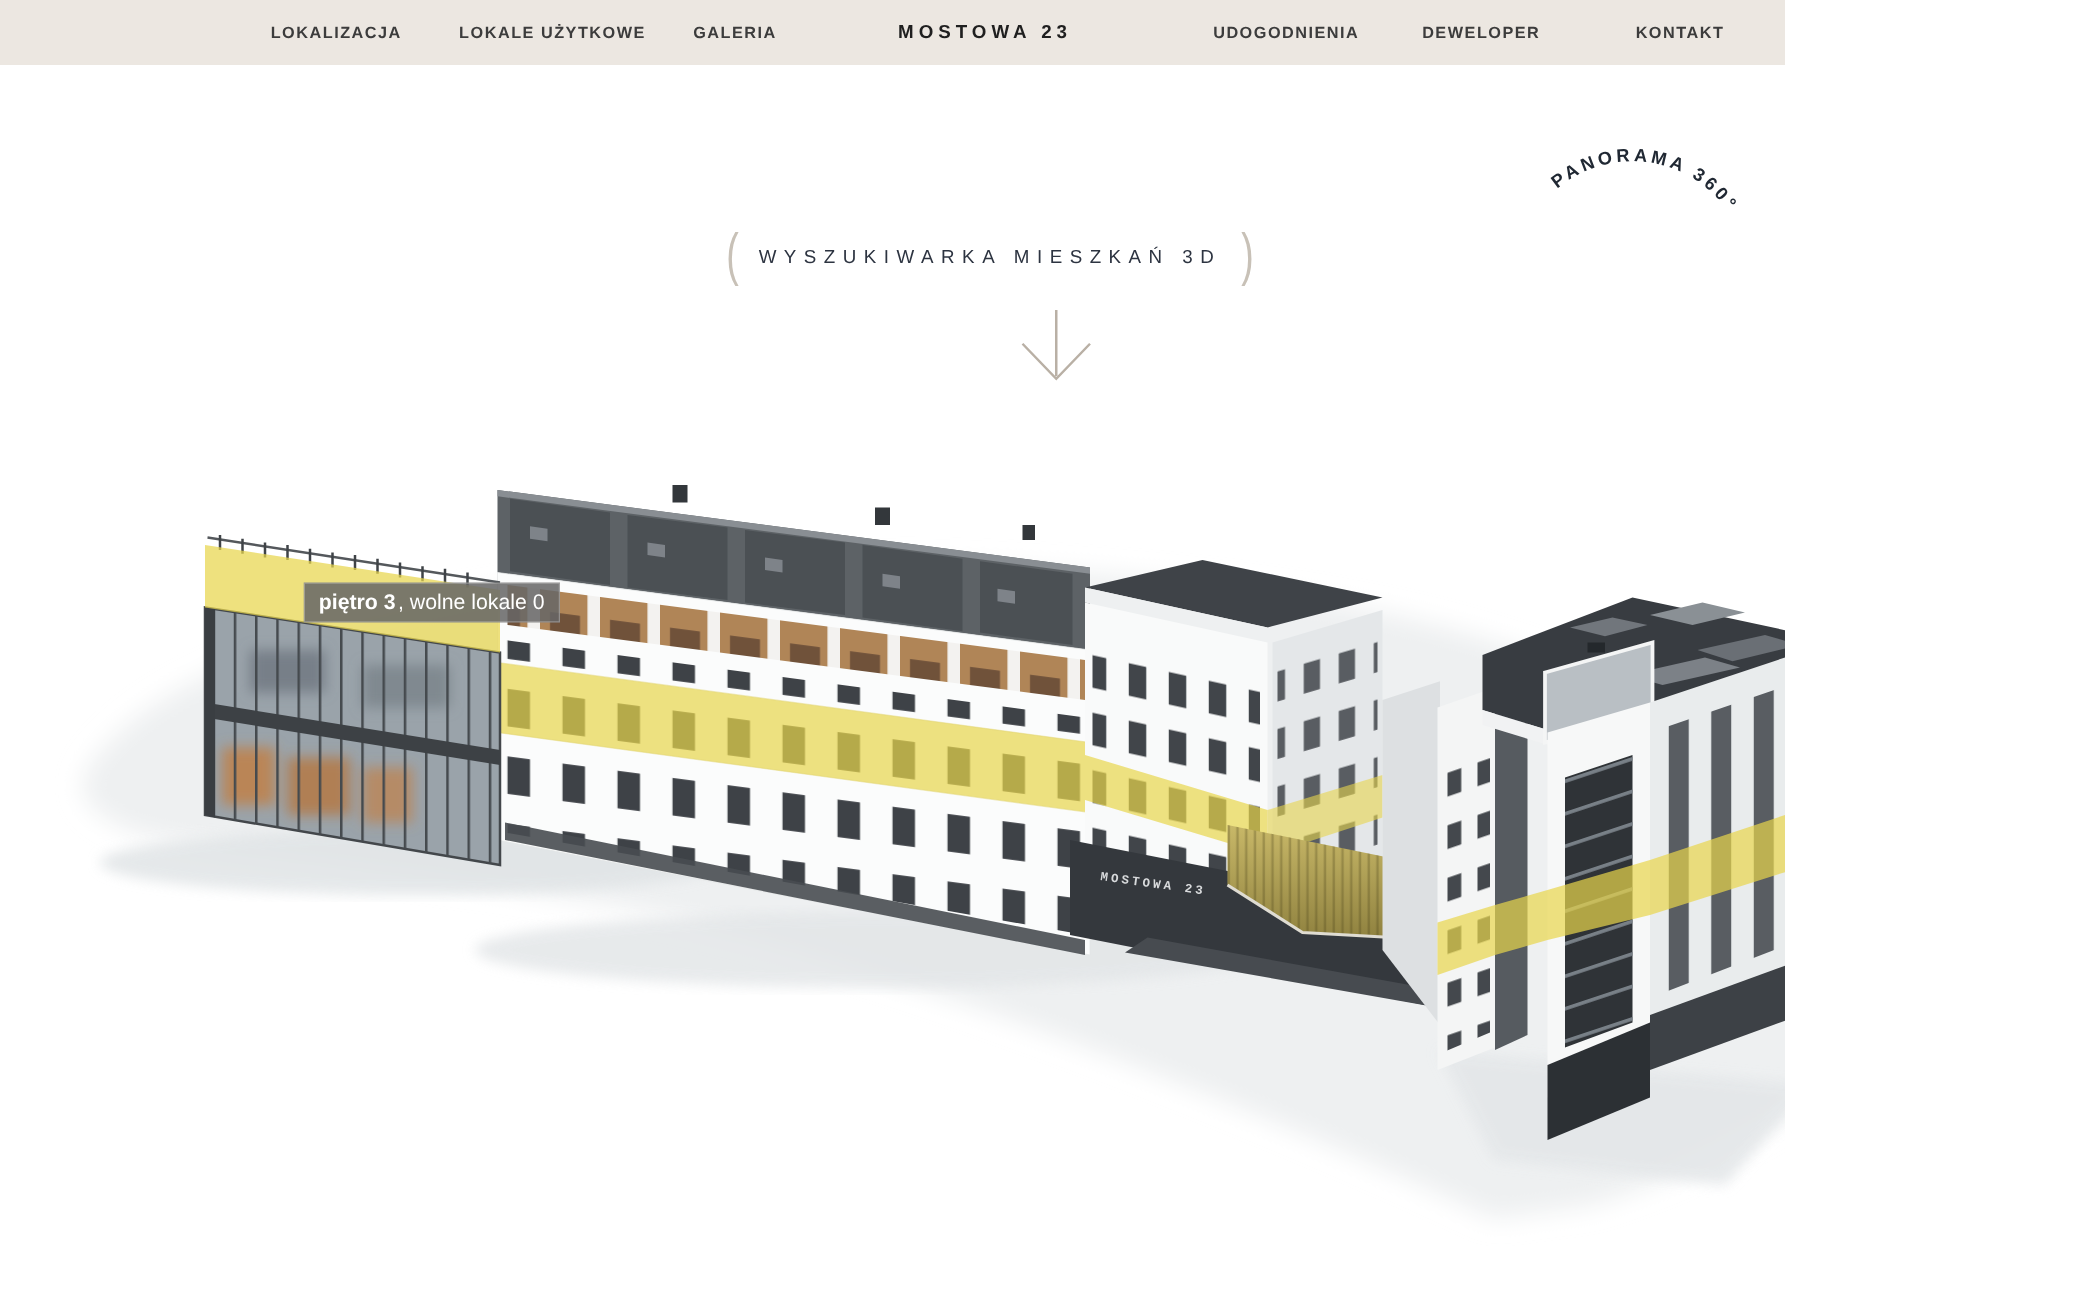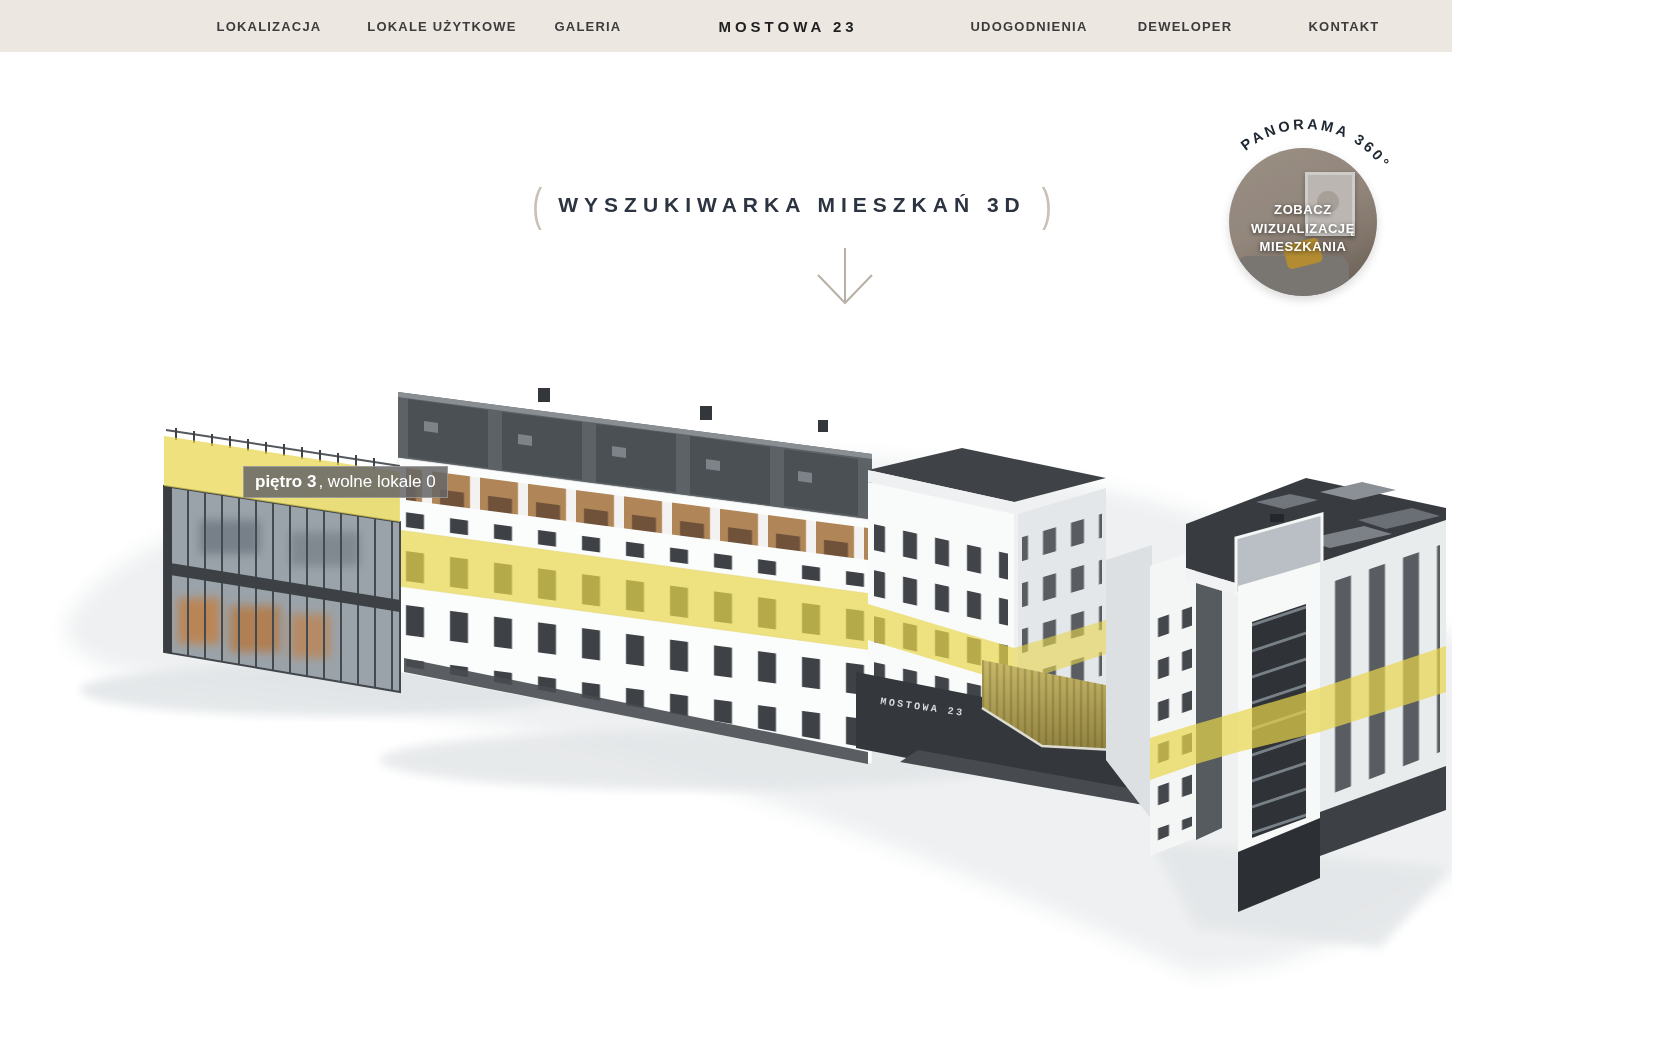--- a/index.html
+++ b/index.html
@@ -1,29 +1,29 @@
 <!DOCTYPE html>
 <html><head>
 <meta charset="utf-8">
 <style>
   html,body{margin:0;padding:0;background:#ffffff;font-family:"Liberation Sans",sans-serif;}
-  .stage{position:relative;width:1428px;height:1050px;overflow:hidden;background:#ffffff;padding-left:24px;}
+  .stage{position:relative;width:1428px;height:1050px;overflow:hidden;background:#ffffff;}
 
   
   .header{position:absolute;left:0;top:0;width:1680px;height:52px;background:#ece7e1;}
   .nav-item{position:absolute;top:50%;transform:translate(-50%,-50%);font-size:13px;font-weight:700;
     letter-spacing:1.2px;color:#3c3c3c;cursor:pointer;white-space:nowrap;}
   .brand{position:absolute;top:50%;transform:translate(-50%,-50%);font-size:15px;font-weight:800;
     letter-spacing:4px;color:#1f1f1f;cursor:pointer;white-space:nowrap;}
 
   
   .hero-heading{position:absolute;left:607px;top:190px;width:370px;display:flex;align-items:center;
     justify-content:center;gap:16px;}
   .paren{font-size:30px;font-weight:300;color:#c8c1b7;transform:scaleY(1.55);line-height:1;}
-  .heading-text{font-size:21px;font-weight:700;letter-spacing:6px;color:#2d3441;white-space:nowrap;}
+  .heading-text{font-size:15px;font-weight:400;letter-spacing:6px;color:#2d3441;white-space:nowrap;}
   .down-arrow{position:absolute;left:817px;top:248px;}
 
   
   .badge-arc{position:absolute;left:1203px;top:112px;width:206px;height:125px;pointer-events:none;}
   .badge{position:absolute;left:1229px;top:148px;width:148px;height:148px;border-radius:50%;overflow:hidden;
     cursor:pointer;background:linear-gradient(155deg,#b5a99b 0%,#ac9f92 45%,#97897c 70%,#6e655c 100%);
     box-shadow:0 4px 10px rgba(0,0,0,.15);}
   .badge .frame{position:absolute;left:76px;top:24px;width:44px;height:58px;background:#ddd8d2;
     border:3px solid #f5f3f0;box-shadow:0 2px 5px rgba(0,0,0,.3);}
   .badge .frame::after{content:"";position:absolute;left:9px;top:16px;width:22px;height:22px;border-radius:50%;
@@ -81,31 +81,20 @@
     <defs>
         <path id="arcpath" d="M 10,110 A 93 93 0 0 1 196,110" fill="none"></path>
       </defs>
     <g transform="rotate(8 103 110)">
       <text font-size="14.5" font-weight="700" letter-spacing="3" fill="#202833" font-family="Liberation Sans, sans-serif">
         <textPath href="#arcpath" startOffset="50%" text-anchor="middle">PANORAMA 360°</textPath>
       </text>
     </g>
   </svg>
 
-  <div class="badge">
-    <div class="frame"></div>
-    <div class="sofa"></div>
-    <div class="pillow"></div>
-    <div class="shade"></div>
-    <div class="cta">
-      <span>ZOBACZ</span>
-      <span>WIZUALIZACJĘ</span>
-      <span>MIESZKANIA</span>
-    </div>
-  </div>
 
   <div class="building-wrap">
   <svg width="1680" height="700" viewBox="0 320 1680 700">
     <defs>
       <filter id="blurBig">
             <feGaussianBlur stdDeviation="10"></feGaussianBlur>
           </filter>
       <filter id="blurSoft">
             <feGaussianBlur stdDeviation="5"></feGaussianBlur>
           </filter>

